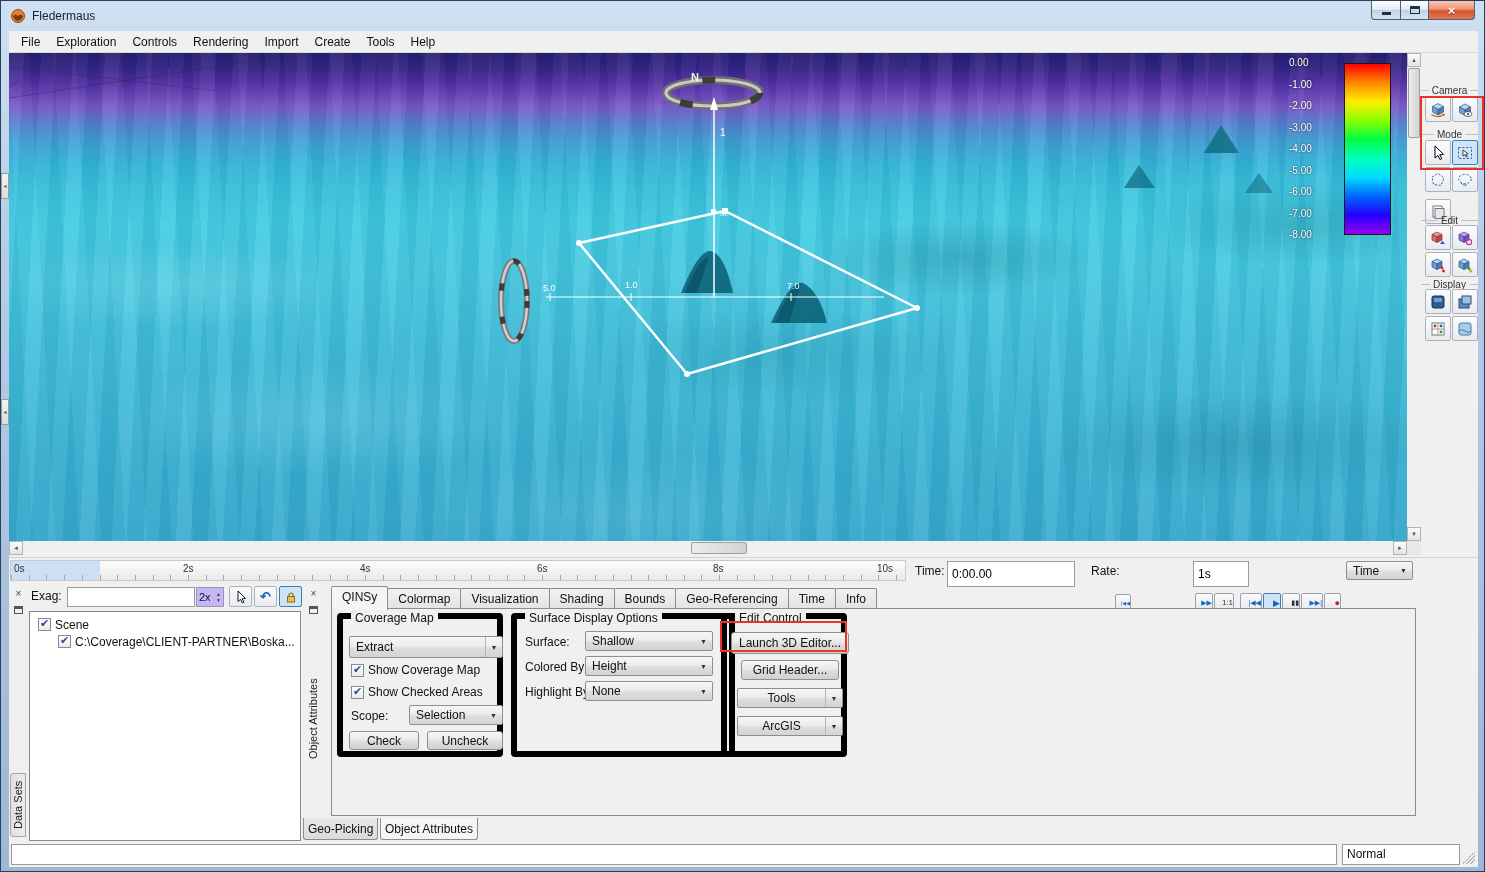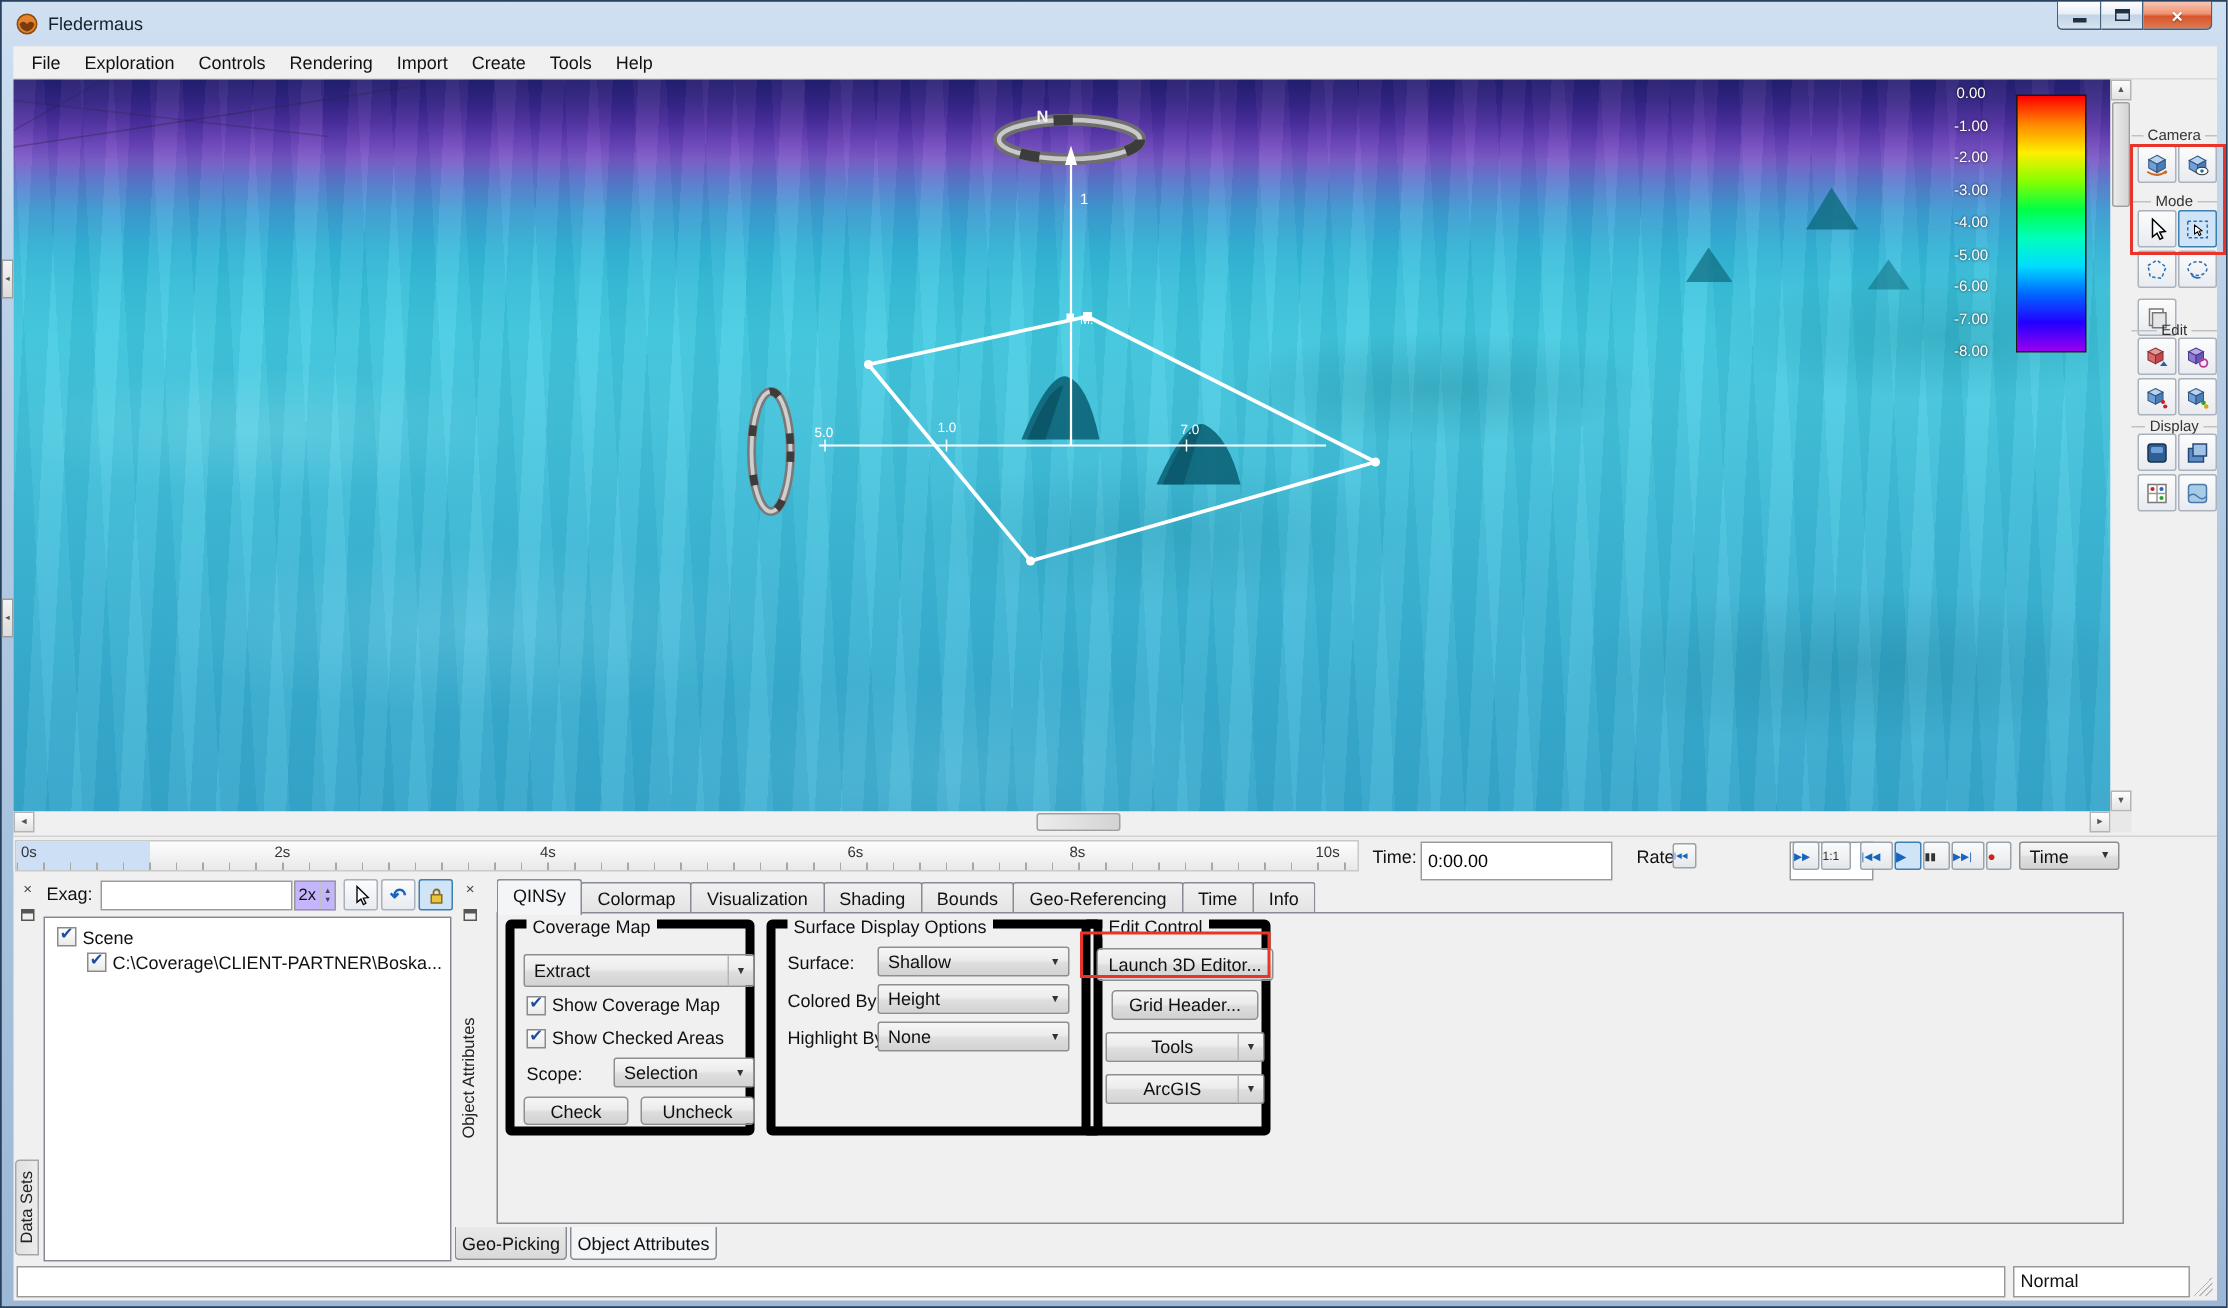--- a/index.html
+++ b/index.html
@@ -36,21 +36,21 @@
       radial-gradient(ellipse 240px 60px at 12% 48%, rgba(200,248,252,.16), transparent 70%),
       radial-gradient(ellipse 280px 75px at 88% 80%, rgba(4,75,95,.18), transparent 70%),
       radial-gradient(ellipse 320px 90px at 45% 95%, rgba(190,245,250,.12), transparent 70%),
       radial-gradient(ellipse 220px 60px at 92% 35%, rgba(5,85,105,.2), transparent 70%),
       repeating-linear-gradient(93deg, rgba(255,255,255,.05) 0 15px, rgba(0,70,95,.05) 15px 32px),
       repeating-linear-gradient(87deg, rgba(0,60,90,.04) 0 24px, rgba(255,255,255,.04) 24px 46px),
       linear-gradient(180deg,#241a6e 0%,#342084 3%,#4f2ba0 6%,#6d41bb 9%,#7757c6 11%,#5a79cf 14%,#3f9fd6 18%,#35b8da 23%,#3ac4de 28%,#41cbe2 35%,#45c8e0 45%,#41c0dc 58%,#3db8d8 72%,#39b0d3 86%,#37abd0 100%);
   }
   #overlay-svg { position:absolute; left:0; top:0; }
   .legend { position:absolute; left:1280px; top:10px; display:flex; gap:5px; }
-  .legend-labels { display:flex; flex-direction:column; justify-content:space-between; height:182px; margin-top:-5px; width:50px; text-align:center; }
+  .legend-labels { display:flex; flex-direction:column; justify-content:space-between; height:182px; margin-top:-5px; width:50px; text-align:left; }
   .legend-label { font-size:10px; color:#fff; line-height:10px; text-shadow:0 0 2px rgba(0,0,0,.8); }
   .legend-bar { width:47px; height:172px; border:1px solid #1a1a1a; }
 
   
   .sb-btn { position:absolute; background:linear-gradient(#fdfdfd,#e3e3e3); border:1px solid #b4b4b4; color:#555; font-size:6px; display:flex; align-items:center; justify-content:center; }
   .sb-thumb { position:absolute; background:linear-gradient(90deg,#ececec,#d3d3d3); border:1px solid #9f9f9f; border-radius:2px; }
   #vscroll { position:absolute; left:1398px; top:22px; width:14px; height:488px; background:#f0f0f0; }
   #hscroll { position:absolute; left:0; top:510px; width:1398px; height:14px; background:#f0f0f0; }
   #sb-corner { position:absolute; left:1398px; top:510px; width:14px; height:14px; background:#e8e8e8; }
 
@@ -63,21 +63,21 @@
 
   
   #timeline { position:absolute; left:0; top:526px; width:1469px; height:24px; background:#f0f0f0; border-top:1px solid #d2d2d2; }
   .ruler { position:absolute; left:1px; top:2px; width:896px; height:21px; background:linear-gradient(#fdfdfd,#e9e9e9); border:1px solid #c9c9c9; overflow:hidden; }
   .ruler-sel { position:absolute; left:0; top:0; width:89px; height:100%; background:#cddff5; }
   .ruler-ticks { position:absolute; left:0; bottom:0; width:100%; height:5px; background:repeating-linear-gradient(90deg,#a8a8a8 0 1px,transparent 1px 17.7px); }
   .ruler-label { position:absolute; top:2px; font-size:10px; color:#333; }
   .tl-label { position:absolute; top:6px; font-size:12px; }
   .tl-input { position:absolute; height:19px; border:1px solid #9a9a9a; background:#fff; font-size:12px; padding:12px 4px; font-family:"Liberation Sans",sans-serif; }
   .pb { display:flex; align-items:center; gap:1px; position:absolute; left:1186px; top:3px; }
-  .pb-btn { height:19px; border:1px solid #9aa3ad; border-radius:2px; background:linear-gradient(#fbfbfb,#e4e7eb); display:flex; align-items:center; justify-content:flex-start; font-size:7px; color:#333; }
+  .pb-btn { height:19px; border:1px solid #9aa3ad; border-radius:2px; background:linear-gradient(#fbfbfb,#e4e7eb); display:flex; align-items:center; justify-content:flex-end; font-size:7px; color:#333;margin-top:32px; }
   .pb-btn.blue { color:#1565c0; }
   .pb-btn.active { background:#cfe4f7; border-color:#3c7fb1; color:#1565c0; }
   .spacer4 { width:4px; }
 
   
   .w7btn { border:1px solid #8e8f8f; border-radius:3px; background:linear-gradient(#f5f5f5,#ebebeb 45%,#dddddd 55%,#d1d1d1); display:flex; align-items:center; justify-content:center; font-size:12px; }
   .combo { position:absolute; border:1px solid #8e8f8f; border-radius:2px; background:linear-gradient(#f6f6f6,#ececec 45%,#dedede 55%,#d3d3d3); display:flex; align-items:center; font-size:12px; }
   .combo-text { flex:1; padding:0 6px; white-space:nowrap; overflow:hidden; }
   .combo-arrow { width:17px; align-self:stretch; border-left:1px solid #b5b5b5; display:flex; align-items:center; justify-content:center; font-size:7px; color:#333; }
   .cb { width:13px; height:13px; border:1px solid #8a8a8a; background:linear-gradient(#fff,#eaeaea); display:inline-flex; align-items:center; justify-content:center; flex:none; }
@@ -374,21 +374,21 @@
       </div>
     </div>
 
     <div id="timeline">
       <div class="ruler">
         <div class="ruler-sel"></div>
         <div class="ruler-ticks"></div>
         <span class="ruler-label" style="left:3px;">0s</span>
         <span class="ruler-label" style="left:172px;">2s</span>
         <span class="ruler-label" style="left:349px;">4s</span>
-        <span class="ruler-label" style="left:554px;">6s</span>
+        <span class="ruler-label" style="left:526px;">6s</span>
         <span class="ruler-label" style="left:702px;">8s</span>
         <span class="ruler-label" style="left:866px;">10s</span>
       </div>
       <span class="tl-label" style="left:906px;">Time:</span>
       <input class="tl-input" style="left: 938px; top: 3px; width: 128px;" value="0:00.00">
       <span class="tl-label" style="left:1082px;">Rate:</span>
       <div class="pb-btn blue" style="position:absolute;left:1106px;top:4px;width:16px;height:17px;">
           <span style="font-size:5px;">|◀◀</span>
         </div>
       <input class="tl-input" style="left: 1184px; top: 3px; width: 56px;" value="1s">

